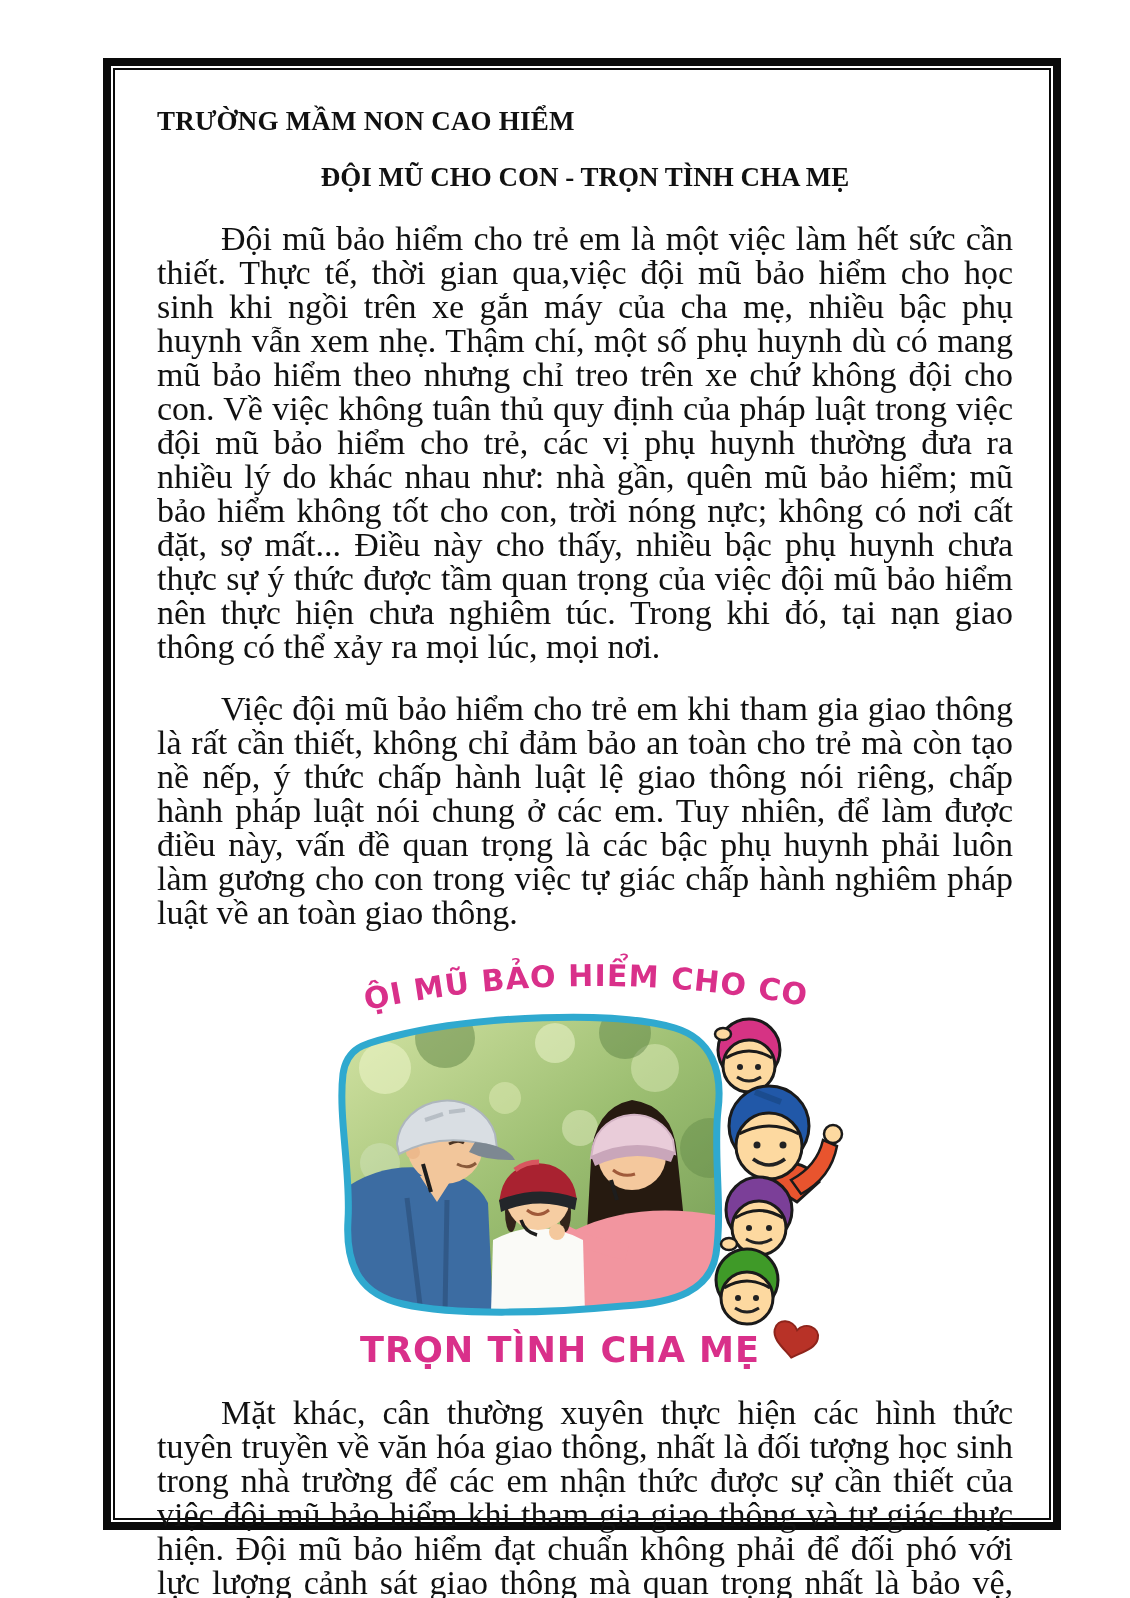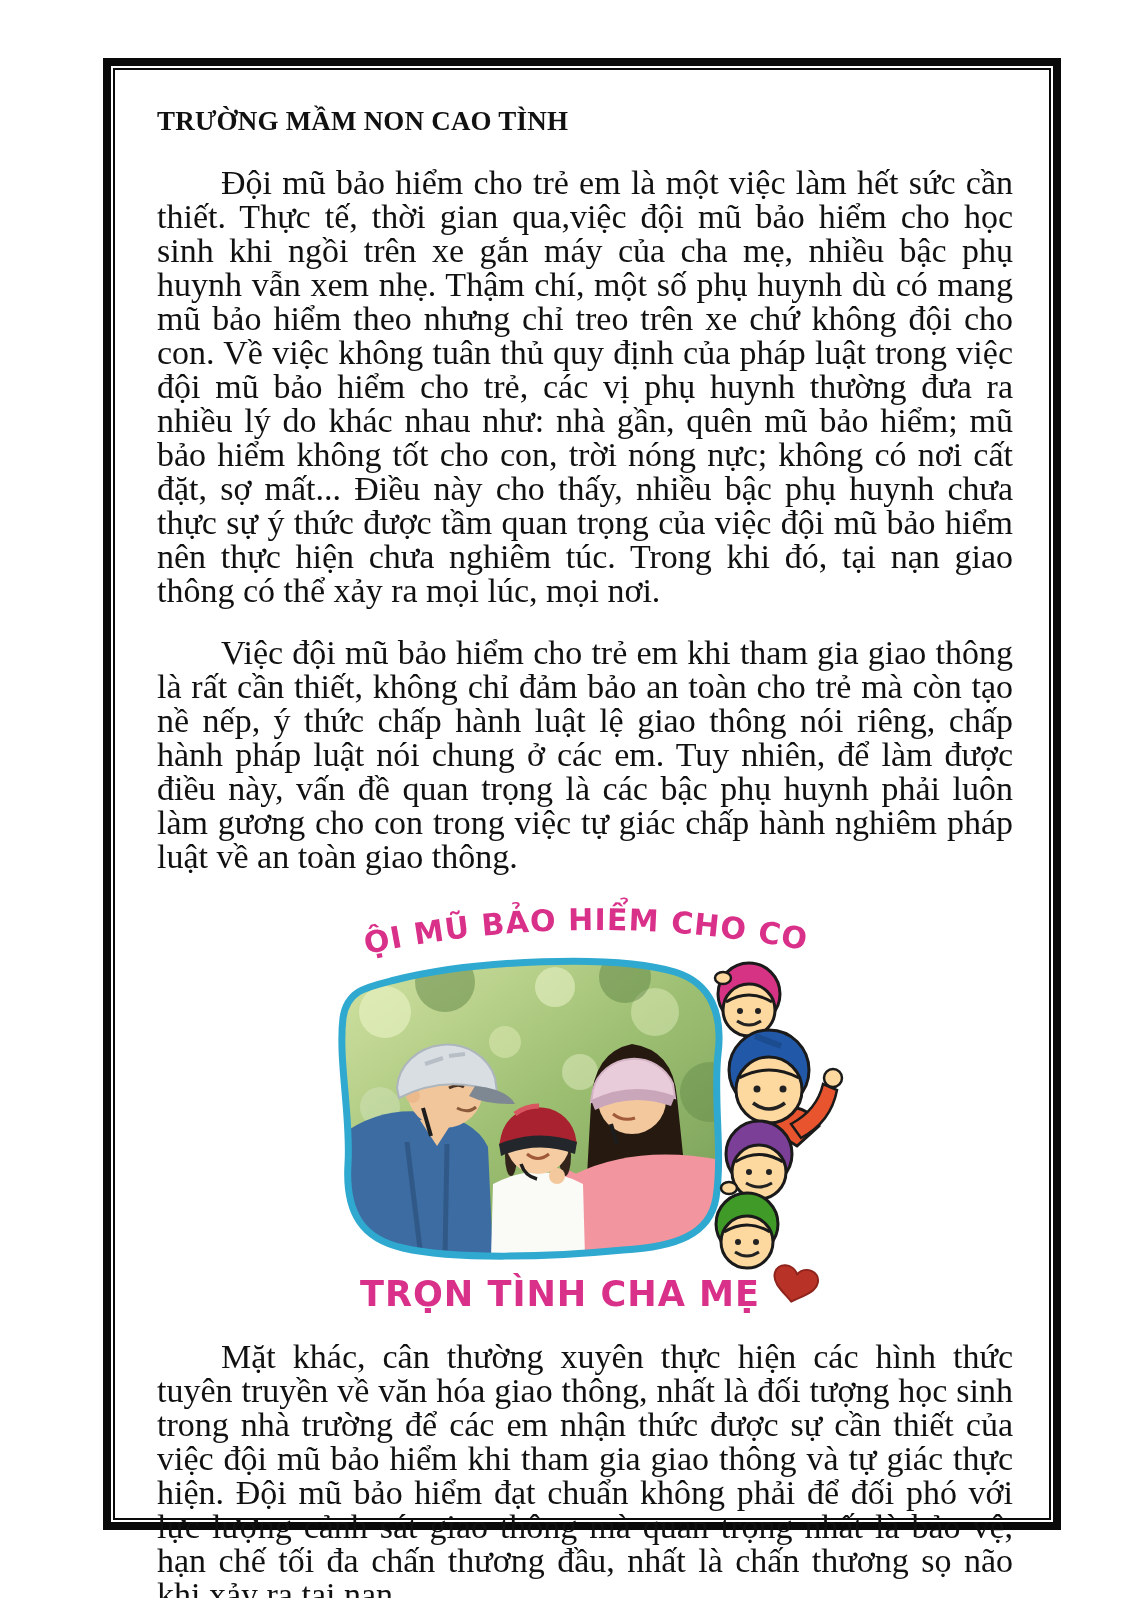--- a/index.html
+++ b/index.html
@@ -73,22 +73,23 @@
 </style>
 </head>
 <body>
 
 <div class="page-frame">
   <div class="page-frame-inner"></div>
 </div>
 
 <div class="content">
 
-  <div class="doc-header">TRƯỜNG MẦM NON CAO TÌNH</div>
-
+  <div class="doc-header">TRƯỜNG MẦM NON CAO HIỂM</div>
+
+  <div class="doc-title">ĐỘI MŨ CHO CON - TRỌN TÌNH CHA MẸ</div>
 
   <p class="para">Đội mũ bảo hiểm cho trẻ em là một việc làm hết sức cần thiết. Thực tế, thời gian qua,việc đội mũ bảo hiểm cho học sinh khi ngồi trên xe gắn máy của cha mẹ, nhiều bậc phụ huynh vẫn xem nhẹ. Thậm chí, một số phụ huynh dù có mang mũ bảo hiểm theo nhưng chỉ treo trên xe chứ không đội cho con. Về việc không tuân thủ quy định của pháp luật trong việc đội mũ bảo hiểm cho trẻ, các vị phụ huynh thường đưa ra nhiều lý do khác nhau như: nhà gần, quên mũ bảo hiểm; mũ bảo hiểm không tốt cho con, trời nóng nực; không có nơi cất đặt, sợ mất... Điều này cho thấy, nhiều bậc phụ huynh chưa thực sự ý thức được tầm quan trọng của việc đội mũ bảo hiểm nên thực hiện chưa nghiêm túc. Trong khi đó, tại nạn giao thông có thể xảy ra mọi lúc, mọi nơi.</p>
 
   <p class="para">Việc đội mũ bảo hiểm cho trẻ em khi tham gia giao thông là rất cần thiết, không chỉ đảm bảo an toàn cho trẻ mà còn tạo nề nếp, ý thức chấp hành luật lệ giao thông nói riêng, chấp hành pháp luật nói chung ở các em. Tuy nhiên, để làm được điều này, vấn đề quan trọng là các bậc phụ huynh phải luôn làm gương cho con trong việc tự giác chấp hành nghiêm pháp luật về an toàn giao thông.</p>
 
   <div class="illustration">
     <svg viewBox="0 0 520 430" width="520" height="430">
       <defs>
         <linearGradient id="leaves" x1="0" y1="0" x2="1" y2="1">
           <stop offset="0" stop-color="#d8e6a8"></stop>

